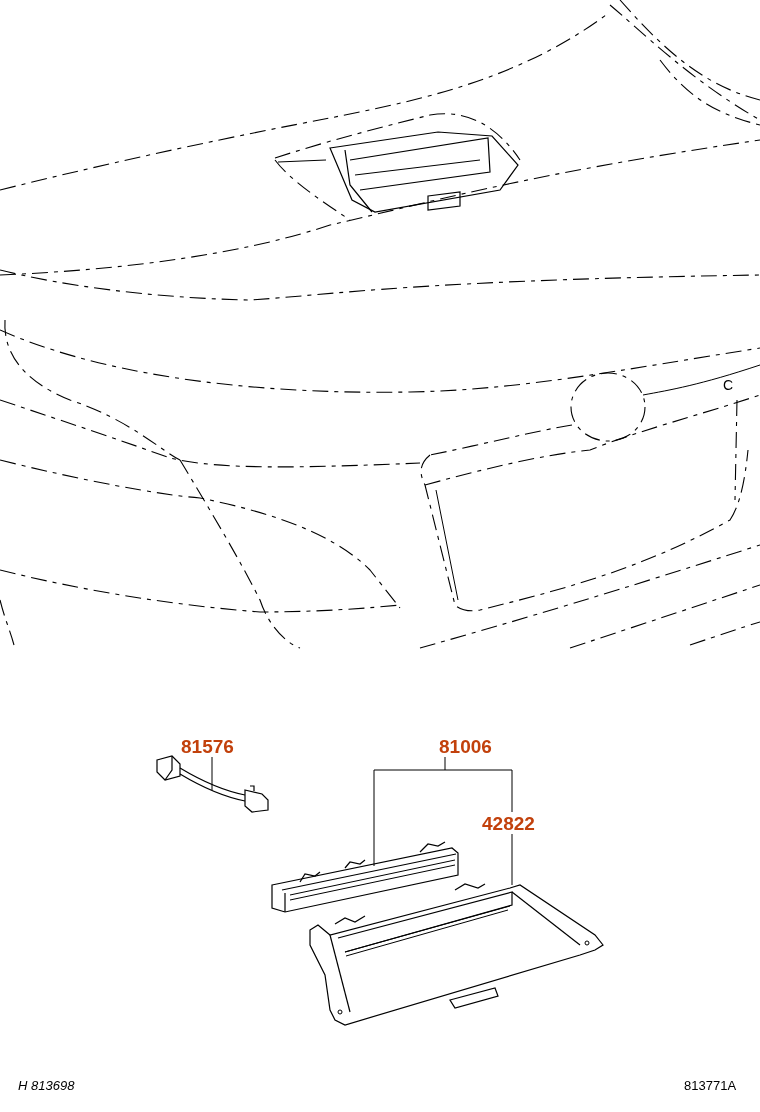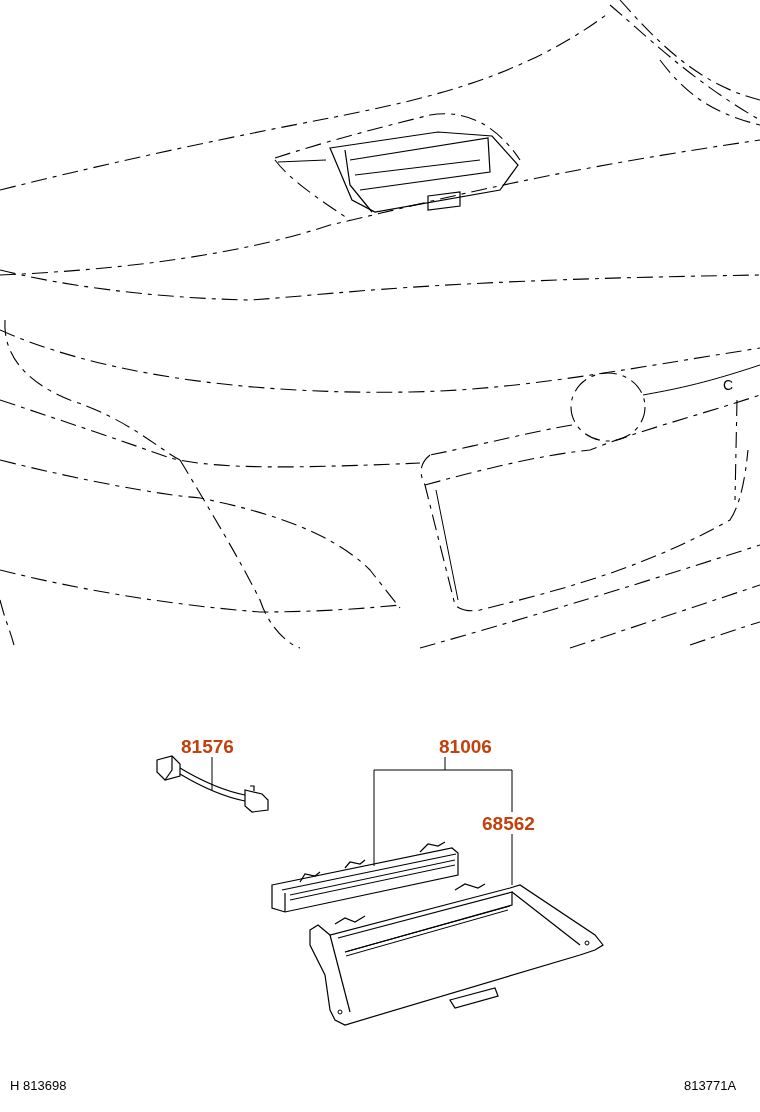--- a/index.html
+++ b/index.html
@@ -102,18 +102,18 @@
       <circle class="thin" cx="587" cy="943" r="2"></circle>
     </g>
   </svg>
 
   
   <span class="ref-label" style="left:723px; top:377px; font-size:14px;">C</span>
 
   
   <span class="part-label" style="left:181px; top:736px;">81576</span>
   <span class="part-label" style="left:415px; top:736px;margin-left:24px;">81006</span>
-  <span class="part-label" style="left:482px; top:813px;">68562</span>
+  <span class="part-label" style="left:482px; top:813px;">42822</span>
 
   
-  <span class="ref-label" style="left:10px; top:1078px;">H 813698</span>
+  <span class="ref-label" style="left:18px; top:1078px;font-style:italic;">H 813698</span>
   <span class="ref-label" style="left:684px; top:1078px;text-align:right;">813771A</span>
 </div>
 
 </body></html>

